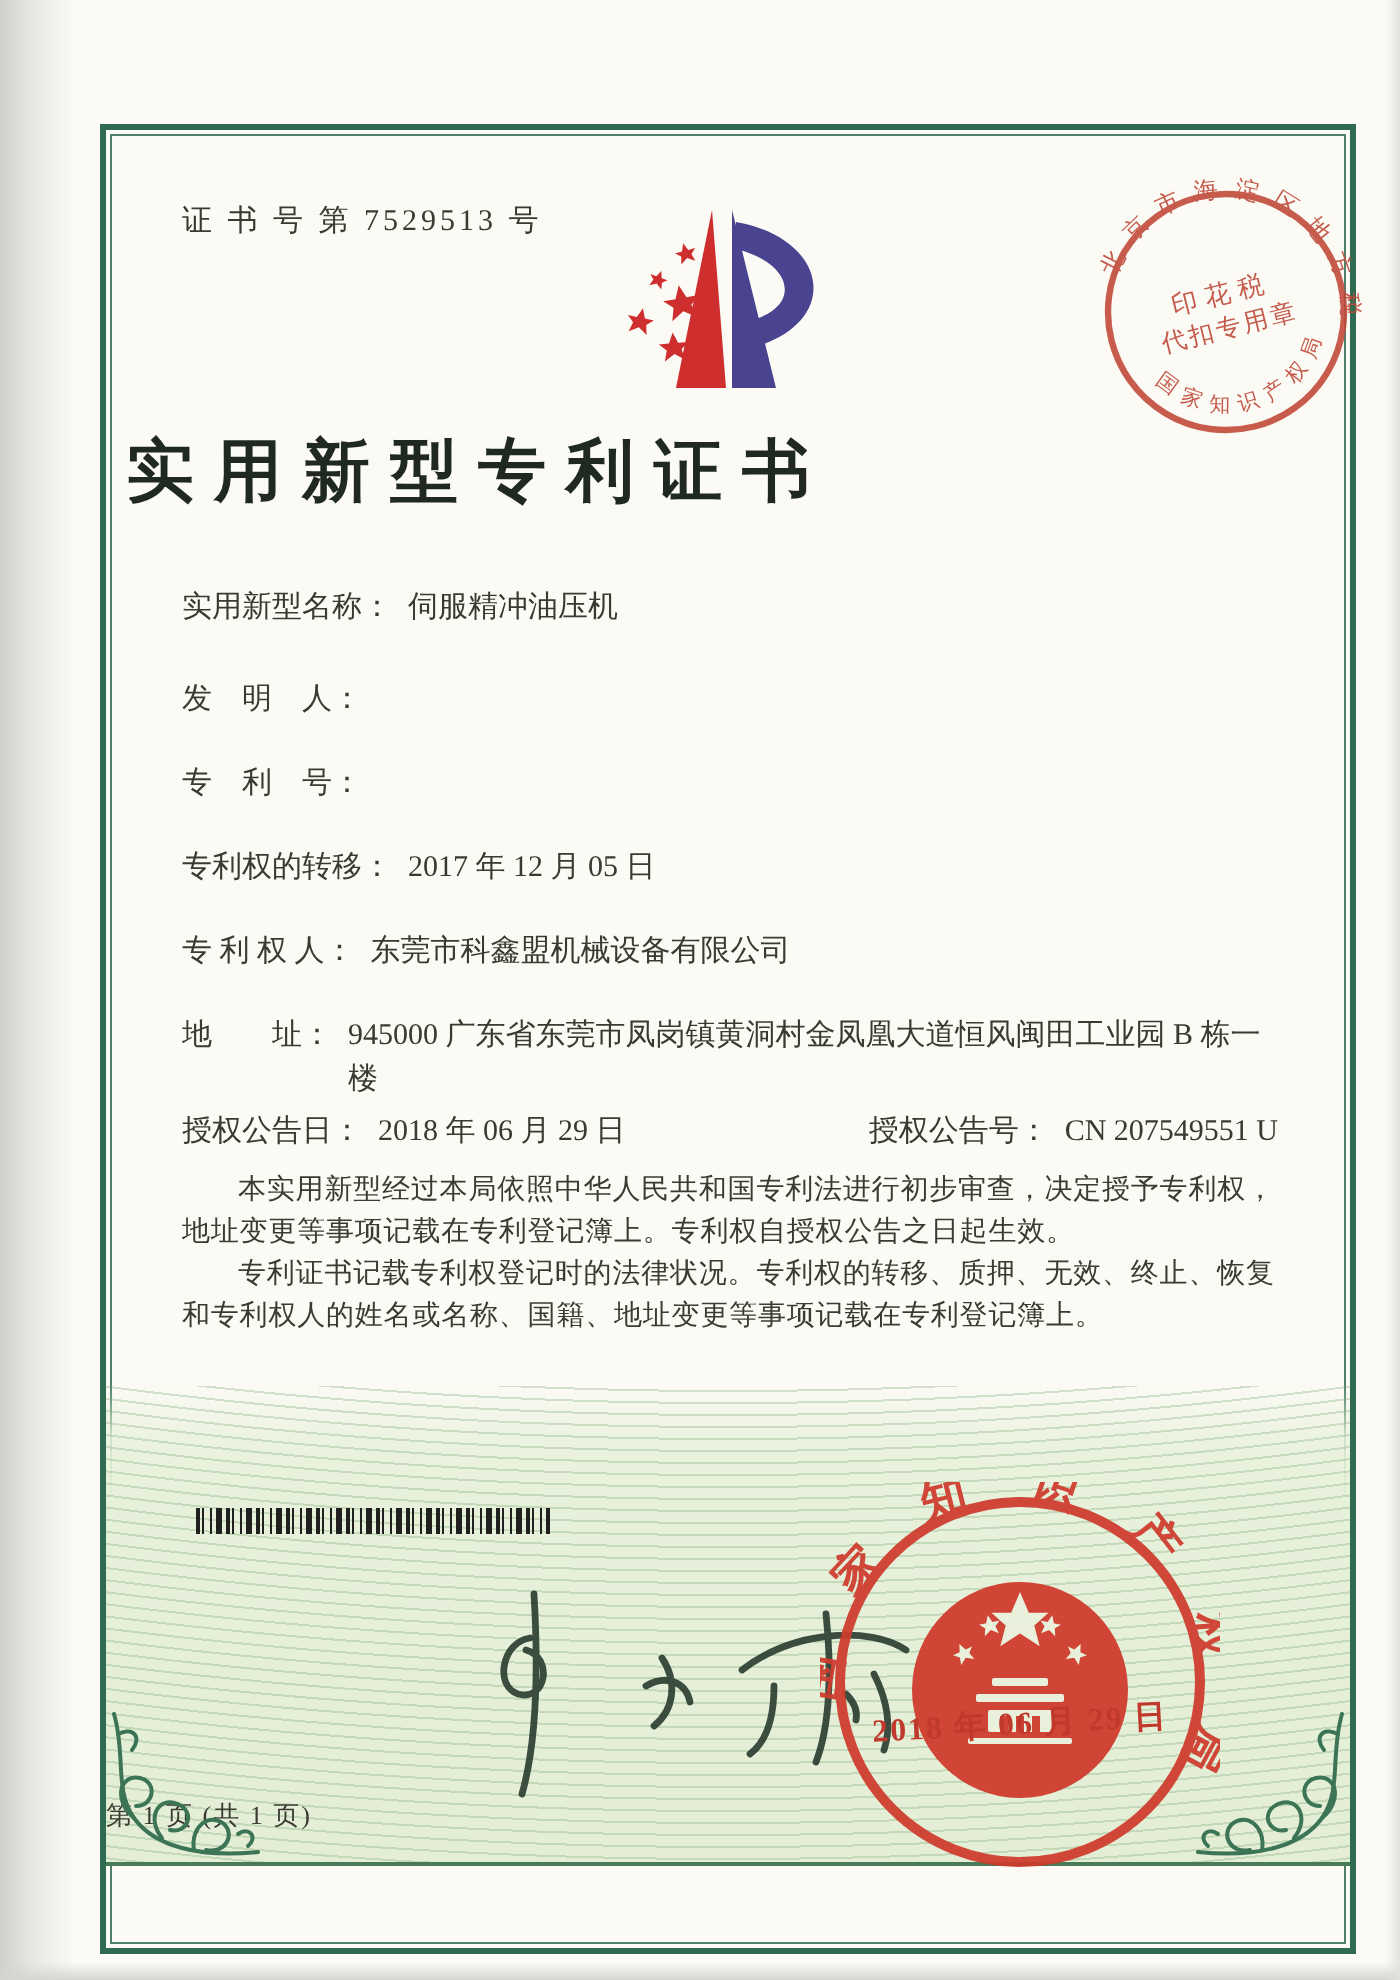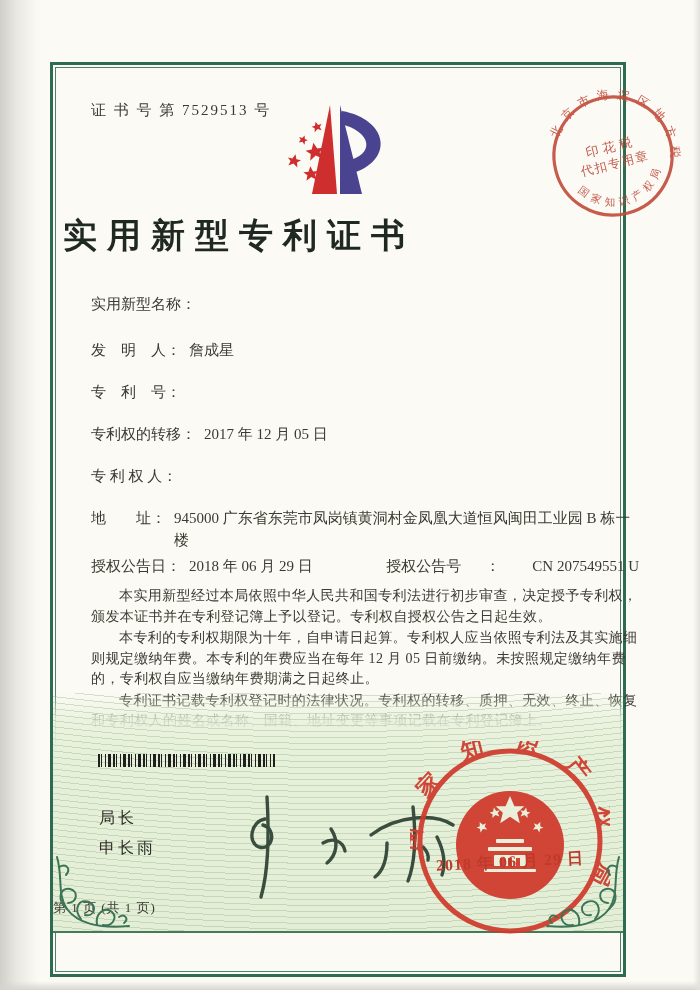--- a/index.html
+++ b/index.html
@@ -10,21 +10,21 @@
     color:#35352e;
   }
   .scan-edge-left{position:absolute;left:0;top:0;bottom:0;width:38px;
     background:linear-gradient(90deg,#d0cfc9,#e9e8e2 45%,rgba(251,250,244,0));}
   .scan-edge-bottom{position:absolute;left:0;right:0;bottom:0;height:9px;
     background:linear-gradient(0deg,#d6d5cf,rgba(251,250,244,0));}
   .scan-edge-right{position:absolute;right:0;top:0;bottom:0;width:7px;
     background:linear-gradient(270deg,#e3e2dc,rgba(251,250,244,0));}
 
   .certificate{
-    position:absolute;left:50px;top:62px;width:576px;height:915px;
+    position:absolute;left:50px;top:62px;width:628px;height:915px;
     border:3px solid #2f6b50;box-sizing:border-box;
   }
   .certificate::before{
     content:"";position:absolute;inset:2px;border:1px solid rgba(47,107,80,.85);
     pointer-events:none;
   }
 
   .cert-no{position:absolute;left:38px;top:36px;font-size:15px;letter-spacing:2px;color:#3a3a32;}
 
   .logo{position:absolute;left:50%;margin-left:-80px;top:34px;width:160px;height:110px;}
@@ -34,21 +34,21 @@
   .title{position:absolute;left:0;right:0;top:148px;
     font-size:34px;font-weight:600;letter-spacing:10px;text-indent:10px;color:#1f2922;}
 
   .fields{position:absolute;left:38px;top:228px;width:548px;font-size:15px;}
   .row{display:flex;align-items:flex-start;line-height:22px;margin-bottom:20px;color:#3a3a32;}
   .row.first{margin-bottom:24px;font-family:Liberation Serif, serif;}
   .row.addr{margin-bottom:4px;}
   .rlabel{white-space:pre;}
   .rcolon{margin:0 2px 0 0;}
   .rvalue{flex:1;margin-left:6px;}
-  .pair2{margin-left:64px;display:flex;gap:24px;}
+  .pair2{margin-left:64px;display:flex;}
   .pair2 .rvalue{flex:none;}
 
   .paragraphs{position:absolute;left:38px;top:521px;width:548px;
     font-size:14px;line-height:20.5px;letter-spacing:.4px;color:#3b3b33;}
   .paragraphs p{margin:0 0 1px 0;text-indent:2em;}
 
   .green-panel{position:absolute;left:0;right:0;top:628px;height:240px;
     border-bottom:2px solid #477a57;box-sizing:border-box;
     background:
       repeating-radial-gradient(circle 2600px at 50% -2380px,
@@ -122,70 +122,66 @@
         <text x="75" y="87" font-size="12.5" letter-spacing="1.5" text-anchor="middle">代扣专用章</text>
       </g>
     </svg>
 
     <div class="title">实用新型专利证书</div>
 
     <div class="fields">
       <div class="row first">
         <span class="rlabel">实用新型名称</span>
           <span class="rcolon">：</span>
+        <span class="rvalue">伺服精冲油压机</span>
       </div>
       <div class="row">
         <span class="rlabel">发　明　人</span>
           <span class="rcolon">：</span>
-        <span class="rvalue">詹成星</span>
       </div>
       <div class="row">
         <span class="rlabel">专　利　号</span>
           <span class="rcolon">：</span>
       </div>
       <div class="row">
         <span class="rlabel">专利权的转移</span>
           <span class="rcolon">：</span>
         <span class="rvalue">2017 年 12 月 05 日</span>
       </div>
       <div class="row">
         <span class="rlabel">专 利 权 人</span>
           <span class="rcolon">：</span>
+        <span class="rvalue">东莞市科鑫盟机械设备有限公司</span>
       </div>
       <div class="row addr">
         <span class="rlabel">地　　址</span>
           <span class="rcolon">：</span>
         <span class="rvalue">945000 广东省东莞市凤岗镇黄洞村金凤凰大道恒风闽田工业园 B 栋一楼</span>
       </div>
       <div class="row">
         <span class="rlabel">授权公告日</span>
           <span class="rcolon">：</span>
         <span class="rvalue">2018 年 06 月 29 日</span>
         <span class="pair2">
           <span class="rlabel">授权公告号</span>
             <span class="rcolon">：</span>
           <span class="rvalue">CN 207549551 U</span>
         </span>
       </div>
     </div>
 
     <div class="paragraphs">
-      <p>本实用新型经过本局依照中华人民共和国专利法进行初步审查，决定授予专利权，颁发本证书并在专利登记簿上予以登记。专利权自授权公告之日起生效。</p>
-      <p>本专利的专利权期限为十年，自申请日起算。专利权人应当依照专利法及其实施细则规定缴纳年费。本专利的年费应当在每年 12 月 05 日前缴纳。未按照规定缴纳年费的，专利权自应当缴纳年费期满之日起终止。</p>
+      <p>本实用新型经过本局依照中华人民共和国专利法进行初步审查，决定授予专利权，地址变更等事项记载在专利登记簿上。专利权自授权公告之日起生效。</p>
       <p>专利证书记载专利权登记时的法律状况。专利权的转移、质押、无效、终止、恢复和专利权人的姓名或名称、国籍、地址变更等事项记载在专利登记簿上。</p>
     </div>
 
     <div class="green-panel"></div>
 
     <div class="barcode"></div>
 
-    <div class="director">
-      <div>局长</div>
-      <div>申长雨</div>
-    </div>
 
     <svg class="signature" viewBox="0 0 255 118" aria-hidden="true">
       <g fill="none" stroke="#2c4033" stroke-width="3.4" stroke-linecap="round" opacity=".92">
         <path d="M62,28 C48,30 44,52 56,56 C70,60 74,38 60,34"></path>
         <path d="M64,6 C66,40 66,78 58,106"></path>
         <path d="M128,38 C136,50 134,64 124,72"></path>
         <path d="M120,52 C130,46 140,50 142,60"></path>
         <path d="M168,44 C194,24 232,22 250,34"></path>
         <path d="M210,16 C213,44 212,72 205,90"></path>
         <path d="M184,52 C184,68 180,80 172,86"></path>

